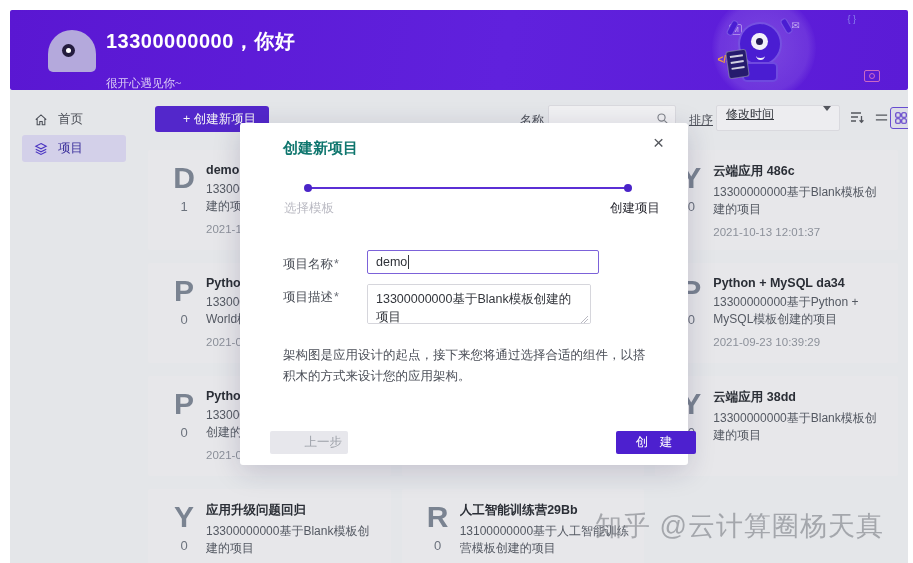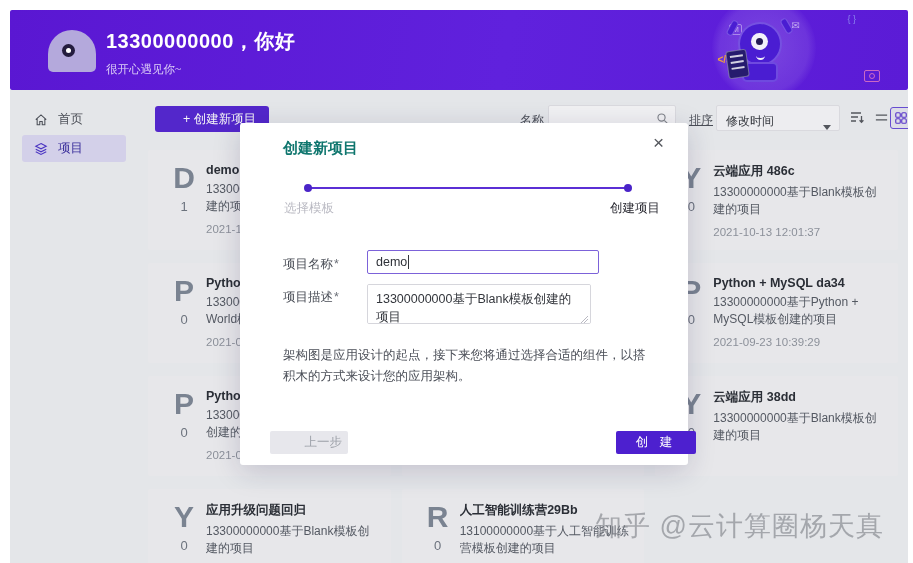--- a/index.html
+++ b/index.html
@@ -21,21 +21,21 @@
   }
   .avatar .eye{
     position:absolute;left:14px;top:14px;width:13px;height:13px;border-radius:50%;
     background:#241c3e;
   }
   .avatar .eye::after{
     content:"";position:absolute;left:4px;top:4px;width:5px;height:5px;border-radius:50%;background:#fff;
   }
   .greeting{position:absolute;left:96px;top:18px;color:#fff;}
   .greeting .hello{font-size:20px;font-weight:bold;letter-spacing:.5px;}
-  .greeting .sub{font-size:11.5px;color:rgba(255,255,255,.78);margin-top:7px;font-family:Liberation Serif, serif;}
+  .greeting .sub{font-size:11.5px;color:rgba(255,255,255,.78);margin-top:21px;font-family:Liberation Serif, serif;}
   
   .robot-zone{position:absolute;right:0;top:0;width:280px;height:80px;}
   .glow{position:absolute;right:92px;top:-14px;width:104px;height:104px;border-radius:50%;
         background:radial-gradient(circle,rgba(255,255,255,.18) 0%,rgba(255,255,255,.10) 60%,rgba(255,255,255,0) 72%);}
   .robot-head{position:absolute;right:126px;top:12px;width:40px;height:40px;border-radius:50%;
         background:#4a1dd2;border:2px solid rgba(200,180,255,.35);}
   .robot-eye{position:absolute;left:11px;top:9px;width:17px;height:17px;border-radius:50%;background:#f2f0fa;}
   .robot-eye::after{content:"";position:absolute;left:5px;top:5px;width:7px;height:7px;border-radius:50%;background:#241a56;}
   .robot-mouth{position:absolute;left:16px;top:29px;width:9px;height:5px;border-bottom:2px solid #f2f0fa;border-radius:0 0 8px 8px;}
   .robot-arm{position:absolute;width:5px;height:14px;border-radius:3px;background:#4a1dd2;border:1.5px solid rgba(200,180,255,.35);}
@@ -70,21 +70,21 @@
   .btn-create{left:145px;top:16px;height:26px;padding:0 13px;background:#5526d2;color:#fff;
     font-size:12.5px;border:none;border-radius:3px;display:flex;align-items:center;cursor:pointer;}
   .lbl{font-size:12px;color:#4c5058;top:22px;}
   .lbl-name{left:510px;}
   .lbl-sort{left:679px;}
   .search-box{left:538px;top:15px;width:126px;height:24px;background:#fbfbfc;border:1px solid #e2e2e6;
     border-radius:2px;display:flex;align-items:center;}
   .search-box input{flex:1;border:none;outline:none;background:transparent;font-size:12px;padding:0 4px 0 8px;min-width:0;}
   .search-box svg{margin-right:6px;flex:0 0 auto;}
   .select-box{left:706px;top:15px;width:122px;height:24px;background:#f7f7f9;border:1px solid #e2e2e6;
-    border-radius:2px;display:flex;align-items:flex-end;font-size:12px;color:#33363c;cursor:pointer;}
+    border-radius:2px;display:flex;align-items:flex-start;font-size:12px;color:#33363c;cursor:pointer;text-decoration:underline;}
   .select-box .val{flex:1;padding-left:9px;}
   .caret-down{width:0;height:0;border-left:4px solid transparent;border-right:4px solid transparent;
     border-top:5px solid #55585e;margin-right:8px;}
   .icon-btn{top:18px;width:18px;height:18px;display:flex;align-items:center;justify-content:center;cursor:pointer;}
   .ib-sort{left:838px;}
   .ib-list{left:862px;}
   .ib-grid{left:880px;width:20px;height:20px;top:17px;border:1px solid #6a4fd8;border-radius:3px;background:rgba(106,79,216,.06);}
 
   
   .grid{position:absolute;left:138px;top:60px;width:750px;z-index:1;

